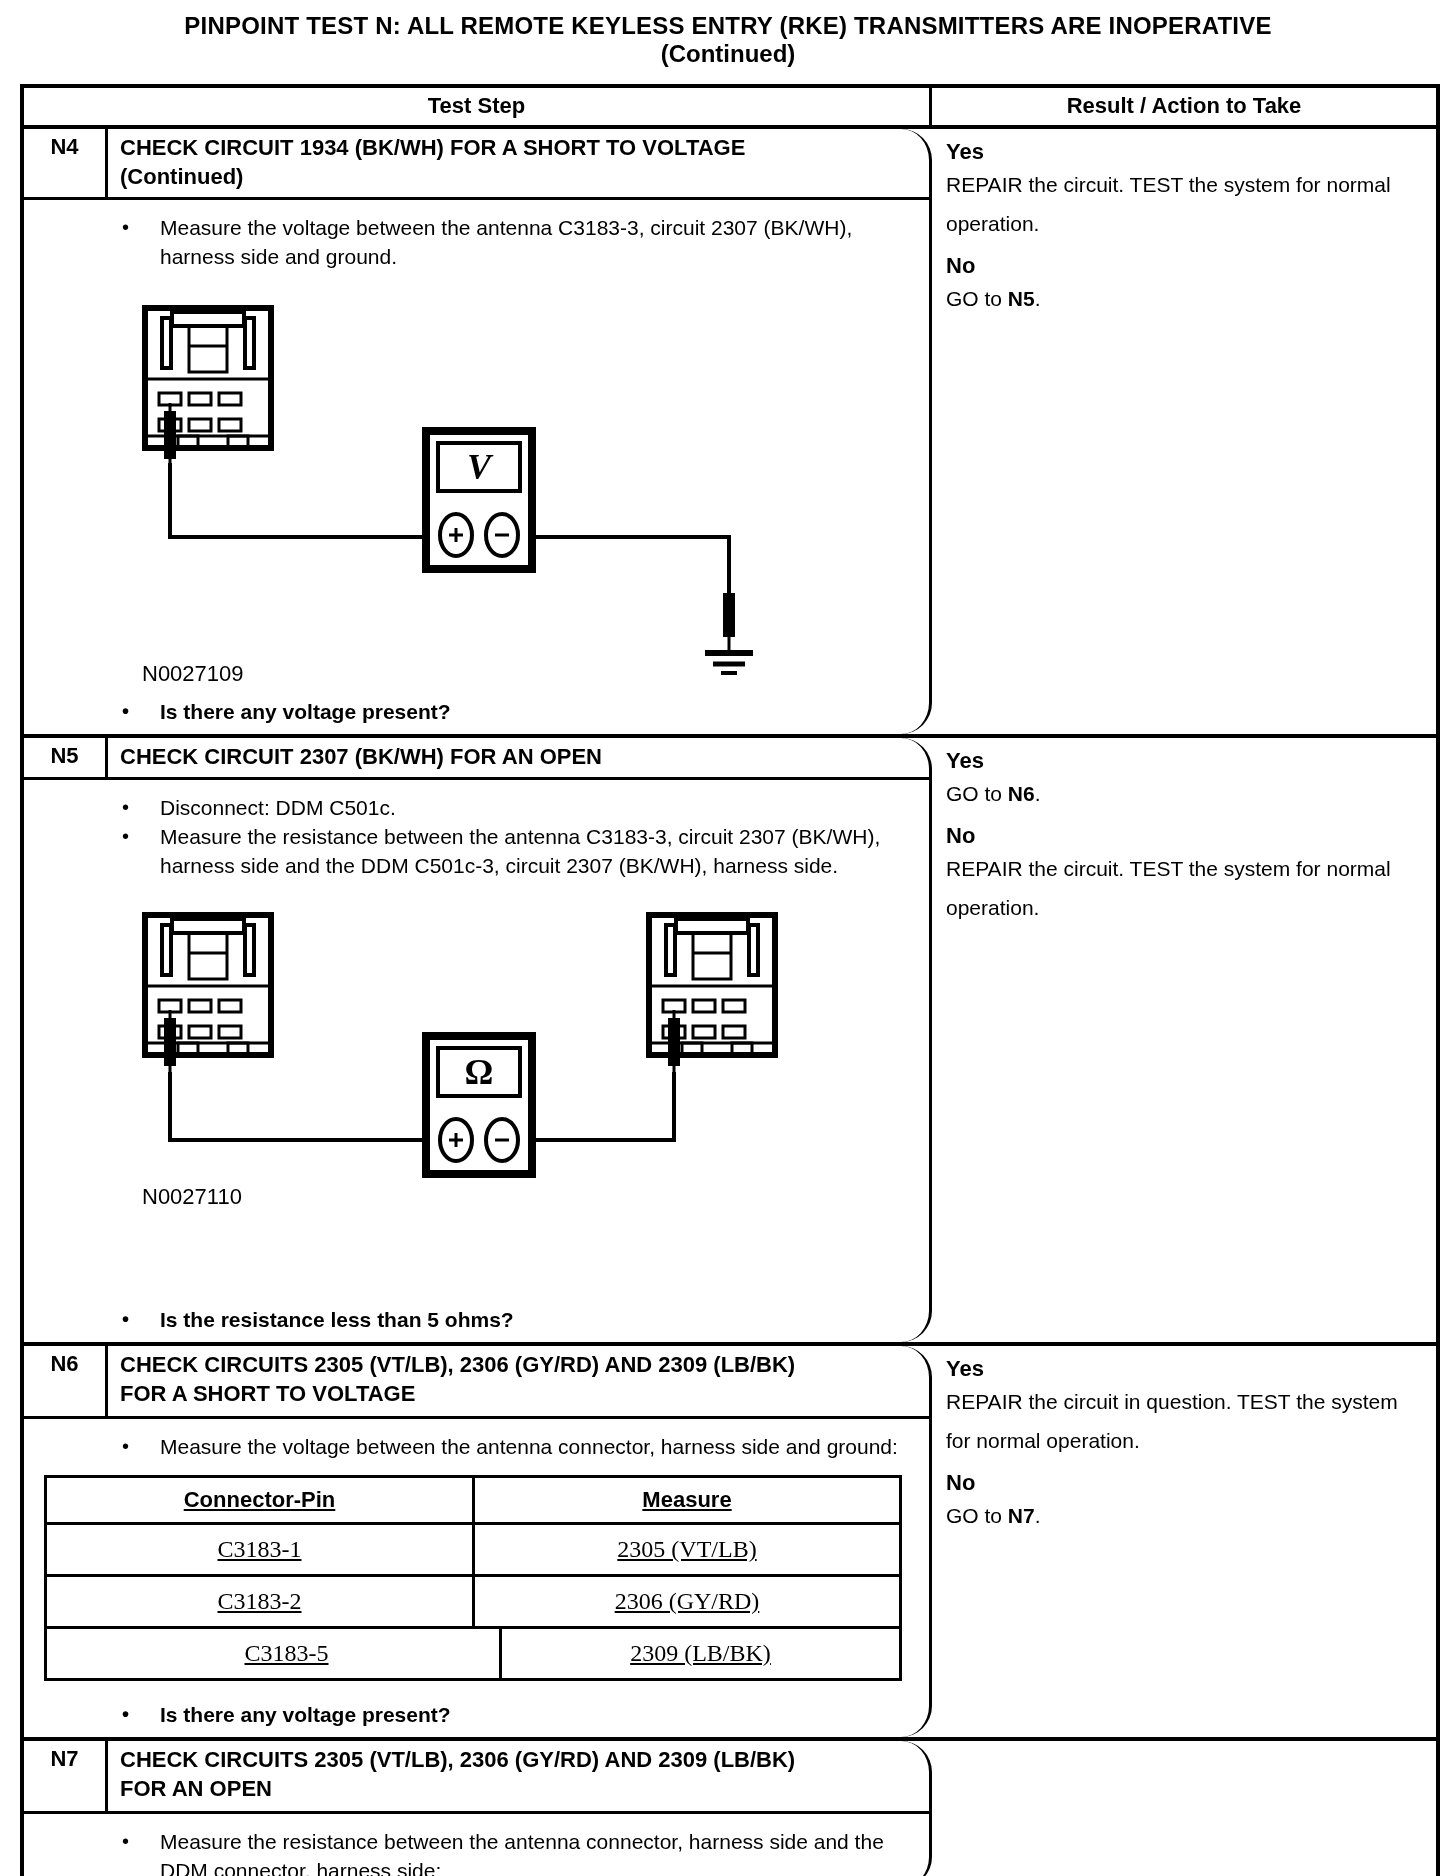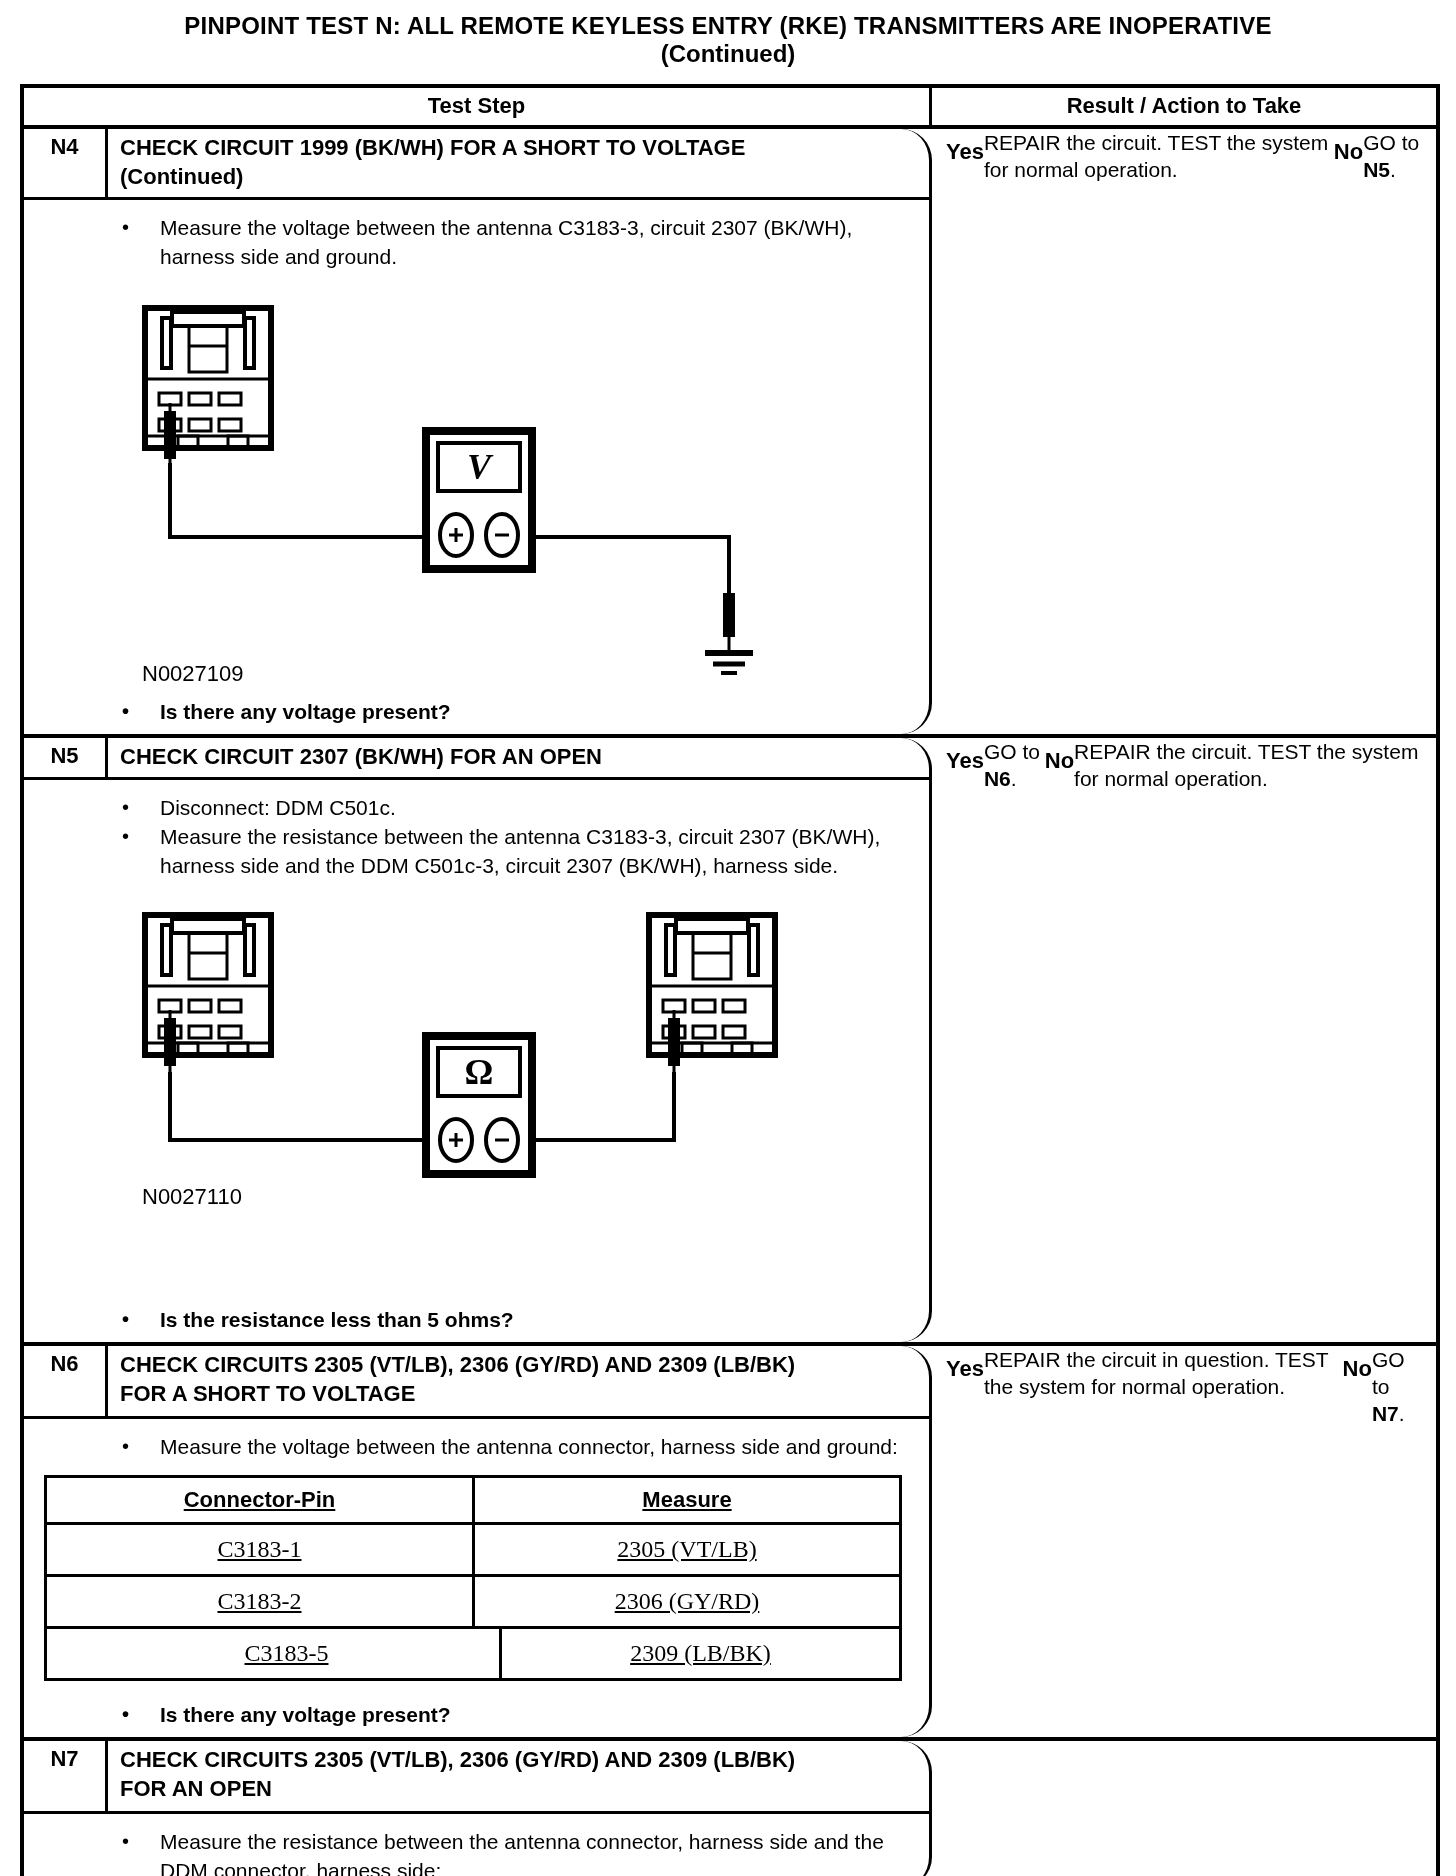--- a/index.html
+++ b/index.html
@@ -70,25 +70,25 @@
   .diagram { display: block; margin-top: 6px; }
   .fig-label { font-family: "Liberation Sans", sans-serif; font-size: 22px; fill: #000; }
   .meter-letter {
     font-family: "Liberation Serif", serif; font-size: 36px; font-weight: bold;
     fill: #000; text-anchor: middle;
   }
   .meter-letter.italic { font-style: italic; }
 
   
   .t-result {
-    flex: 1; display: flex; justify-content: flex-end;
-    padding: 0 12px 14px 14px;
+    flex: 1; display: flex; flex-direction: column; 
+    padding: 0 12px 0 14px;
   }
   .res-answer { font-weight: bold; font-size: 22px; line-height: 27px; margin-top: 9px; }
-  .res-action { font-size: 21px; line-height: 27px; }
+  .res-action { font-size: 21px; line-height: 39px; }
   .res-action b { font-weight: bold; }
 
   
   .pin-table {
     margin: 14px 0 10px 20px;
     width: 858px;
     border: 3px solid #000;
   }
   .pin-row { display: flex; border-bottom: 3px solid #000; text-decoration: underline; }
   .pin-row:last-child { border-bottom: none; margin-left: 27px; }
@@ -146,21 +146,21 @@
     <div class="thead-row">
       <div class="thead-left">Test Step</div>
       <div class="thead-right">Result / Action to Take</div>
     </div>
 
     <div class="test-row">
       <div class="t-left">
         <div class="t-hdr hdr-n4">
           <div class="t-id">N4</div>
           <div class="t-title">
-              <span class="tt">CHECK CIRCUIT 1999 (BK/WH) FOR A SHORT TO VOLTAGE (Continued)</span>
+              <span class="tt">CHECK CIRCUIT 1934 (BK/WH) FOR A SHORT TO VOLTAGE (Continued)</span>
             </div>
         </div>
         <div class="t-body body-n4">
           <div class="bullet-row">
             <span class="bullet-glyph">•</span>
             <span class="bullet-text">Measure the voltage between the antenna C3183-3, circuit 2307 (BK/WH), harness side and ground.</span>
           </div>
           <svg class="diagram" width="890" height="420" viewBox="0 0 890 420">
             <path d="M146 186 V260 H705 V318" fill="none" stroke="#000" stroke-width="4"></path>
             <rect x="699" y="316" width="12" height="44" fill="#000"></rect>

